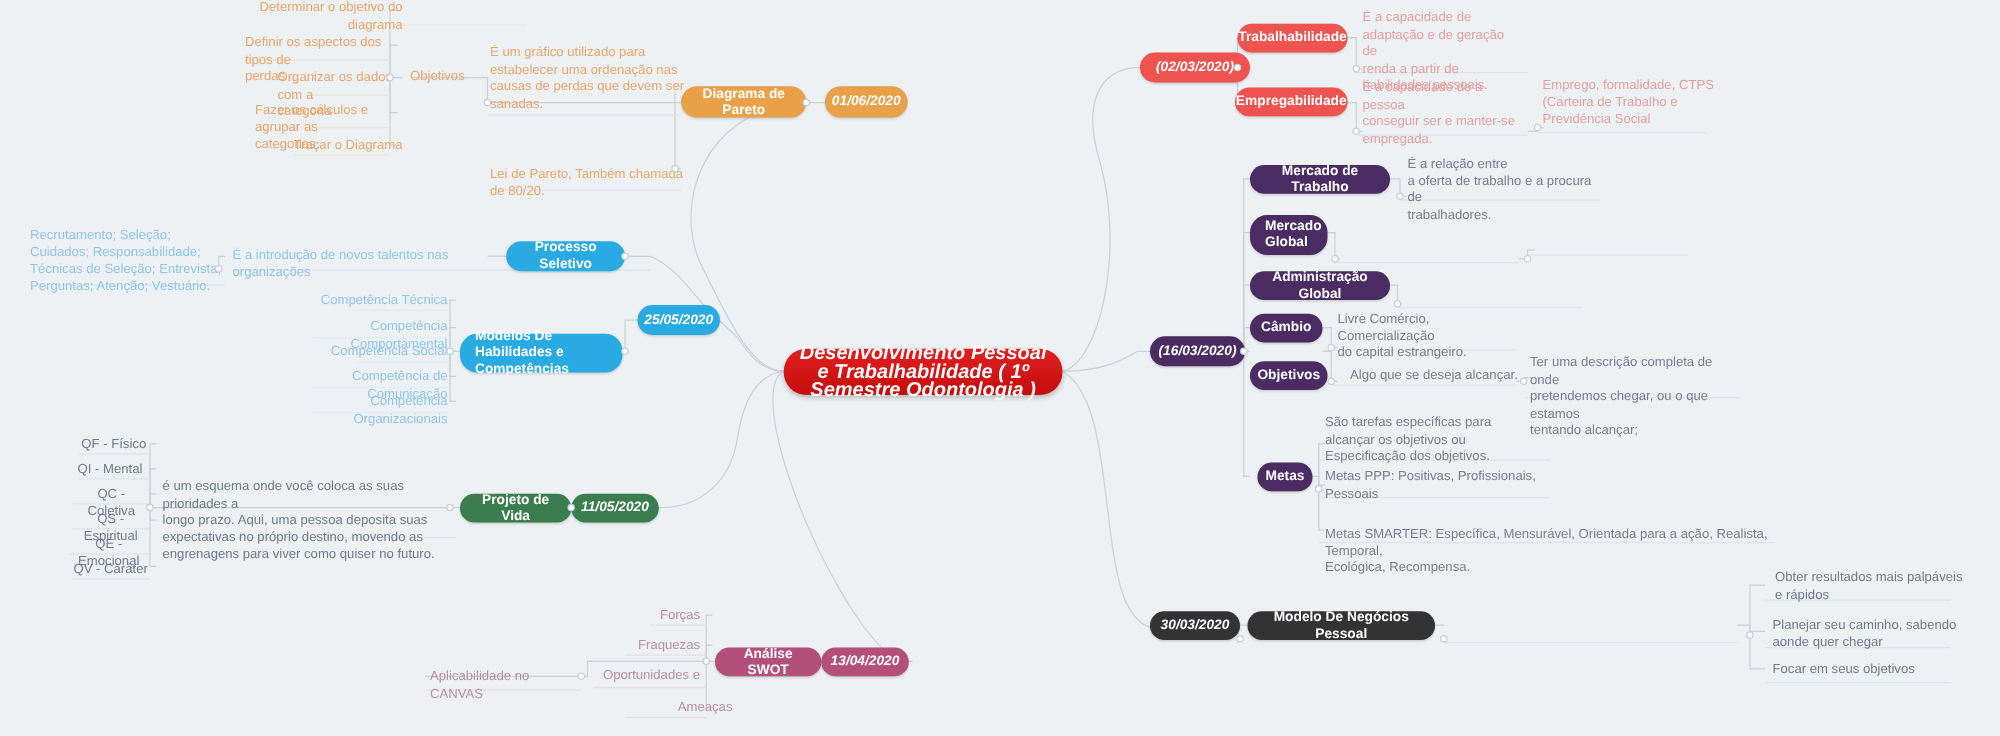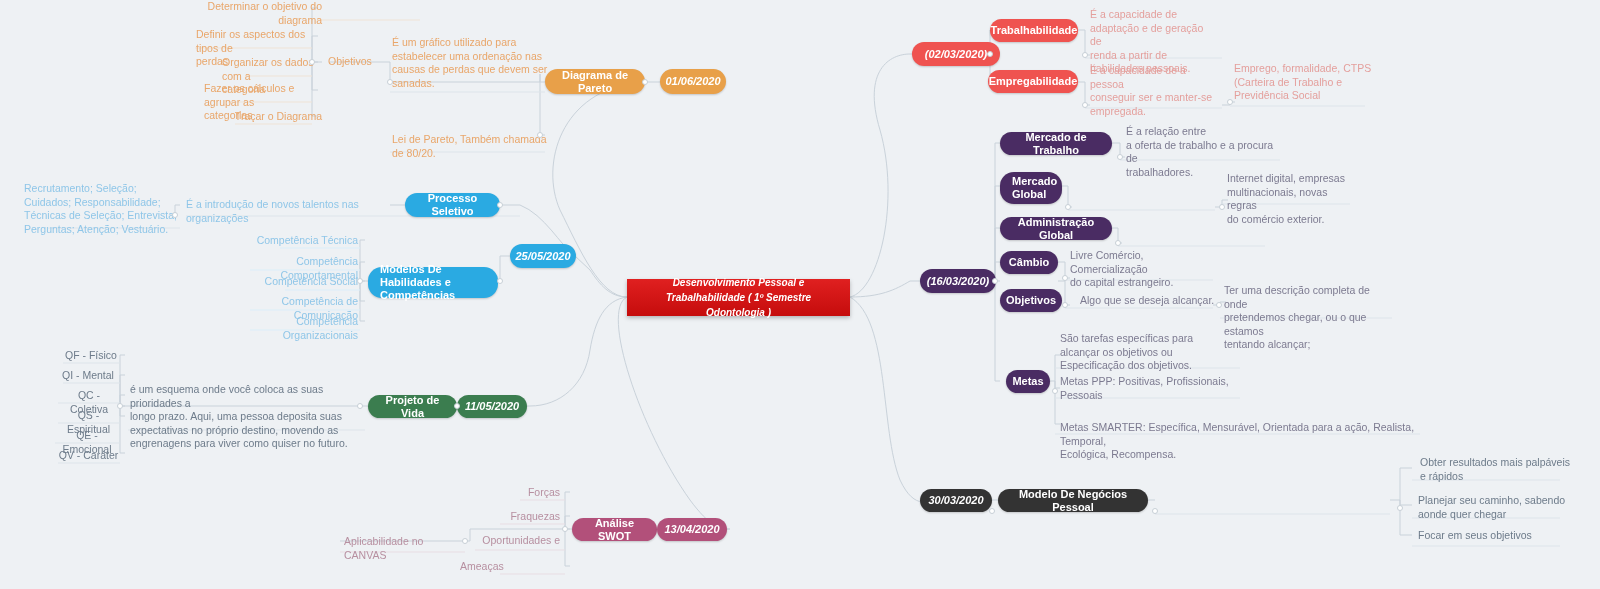--- a/index.html
+++ b/index.html
@@ -23,26 +23,26 @@
     padding:6px 12px;
     text-align:center;
     display:flex;
     align-items:center;
     justify-content:center;
     box-shadow:0 1px 2px rgba(0,0,0,.18);
     white-space:pre-line;
   }
   .pill.date{font-style:italic;font-weight:bold;}
   .root{
-    border-radius:0;
+    border-radius:18px;
     background:linear-gradient(#e02020,#c50c0c);
     color:#fff;
     font-style:italic;
     font-weight:bold;
-    font-size:10px;
+    font-size:16px;
     line-height:15px;
     text-align:center;
     display:flex;align-items:center;justify-content:center;
     box-shadow:0 2px 4px rgba(0,0,0,.25);
     padding:6px 10px;
     box-sizing:border-box;
   }
   .txt{
     font-size:10.5px;
     line-height:13.5px;
@@ -250,21 +250,21 @@
   <div class="node txt grey" style="left:58px;top:389px;width:62px;text-align:center;">QC - Coletiva</div>
   <div class="node txt grey" style="left:57px;top:409px;width:63px;text-align:center;">QS - Espiritual</div>
   <div class="node txt grey" style="left:54px;top:429px;width:66px;text-align:center;">QE - Emocional</div>
   <div class="node txt grey" style="left:57px;top:449px;width:63px;text-align:center;">QV - Caráter</div>
 
   <div class="node pill" style="left:572px;top:518px;width:85px;height:23px;background:#b2507a;">Análise SWOT</div>
   <div class="node pill date" style="left:657px;top:518px;width:70px;height:23px;background:#b2507a;">13/04/2020</div>
   <div class="node txt pink" style="left:480px;top:486px;width:80px;text-align:right;">Forças</div>
   <div class="node txt pink" style="left:476px;top:510px;width:84px;text-align:right;">Fraquezas</div>
   <div class="node txt pink" style="left:472px;top:534px;width:88px;text-align:right;">Oportunidades e</div>
-  <div class="node txt pink" style="left:460px;top:560px;width:82px;">Ameaças</div>
+  <div class="node txt pink" style="left:504px;top:560px;width:82px;text-align:right;">Ameaças</div>
   <div class="node txt pink" style="left:344px;top:535px;width:120px;">Aplicabilidade no CANVAS</div>
 
   <div class="node pill date" style="left:912px;top:42px;width:88px;height:24px;background:#ef5350;">(02/03/2020)</div>
   <div class="node pill" style="left:990px;top:19px;width:88px;height:23px;background:#ef5350;">Trabalhabilidade</div>
   <div class="node txt red" style="left:1090px;top:8px;width:125px;">É a capacidade de
 adaptação e de geração de
 renda a partir de
 habilidades pessoais.</div>
   <div class="node pill" style="left:988px;top:70px;width:90px;height:23px;background:#ef5350;">Empregabilidade</div>
   <div class="node txt red" style="left:1090px;top:64px;width:128px;">É a capacidade de a pessoa
@@ -276,23 +276,20 @@
 
   <div class="node pill date" style="left:920px;top:269px;width:76px;height:24px;background:#4a2c63;">(16/03/2020)</div>
 
   <div class="node pill" style="left:1000px;top:132px;width:112px;height:23px;background:#4a2c63;">Mercado de Trabalho</div>
   <div class="node txt purple" style="left:1126px;top:125px;width:160px;">É a relação entre
 a oferta de trabalho e a procura de
 trabalhadores.</div>
 
   <div class="node pill" style="left:1000px;top:172px;width:62px;height:32px;background:#4a2c63;text-align:left;justify-content:flex-start;">Mercado
 Global</div>
-  <div class="node txt purple" style="left:1227px;top:172px;width:128px;">Internet digital, empresas
-multinacionais, novas regras
-do comércio exterior.</div>
 
   <div class="node pill" style="left:1000px;top:217px;width:112px;height:23px;background:#4a2c63;">Administração Global</div>
 
   <div class="node pill" style="left:1000px;top:251px;width:58px;height:23px;background:#4a2c63;">Câmbio</div>
   <div class="node txt purple" style="left:1070px;top:249px;width:150px;">Livre Comércio, Comercialização
 do capital estrangeiro.</div>
 
   <div class="node pill" style="left:1000px;top:289px;width:62px;height:23px;background:#4a2c63;">Objetivos</div>
   <div class="node txt purple" style="left:1080px;top:294px;width:140px;">Algo que se deseja alcançar.</div>
   <div class="node txt purple" style="left:1224px;top:284px;width:170px;">Ter uma descrição completa de onde

